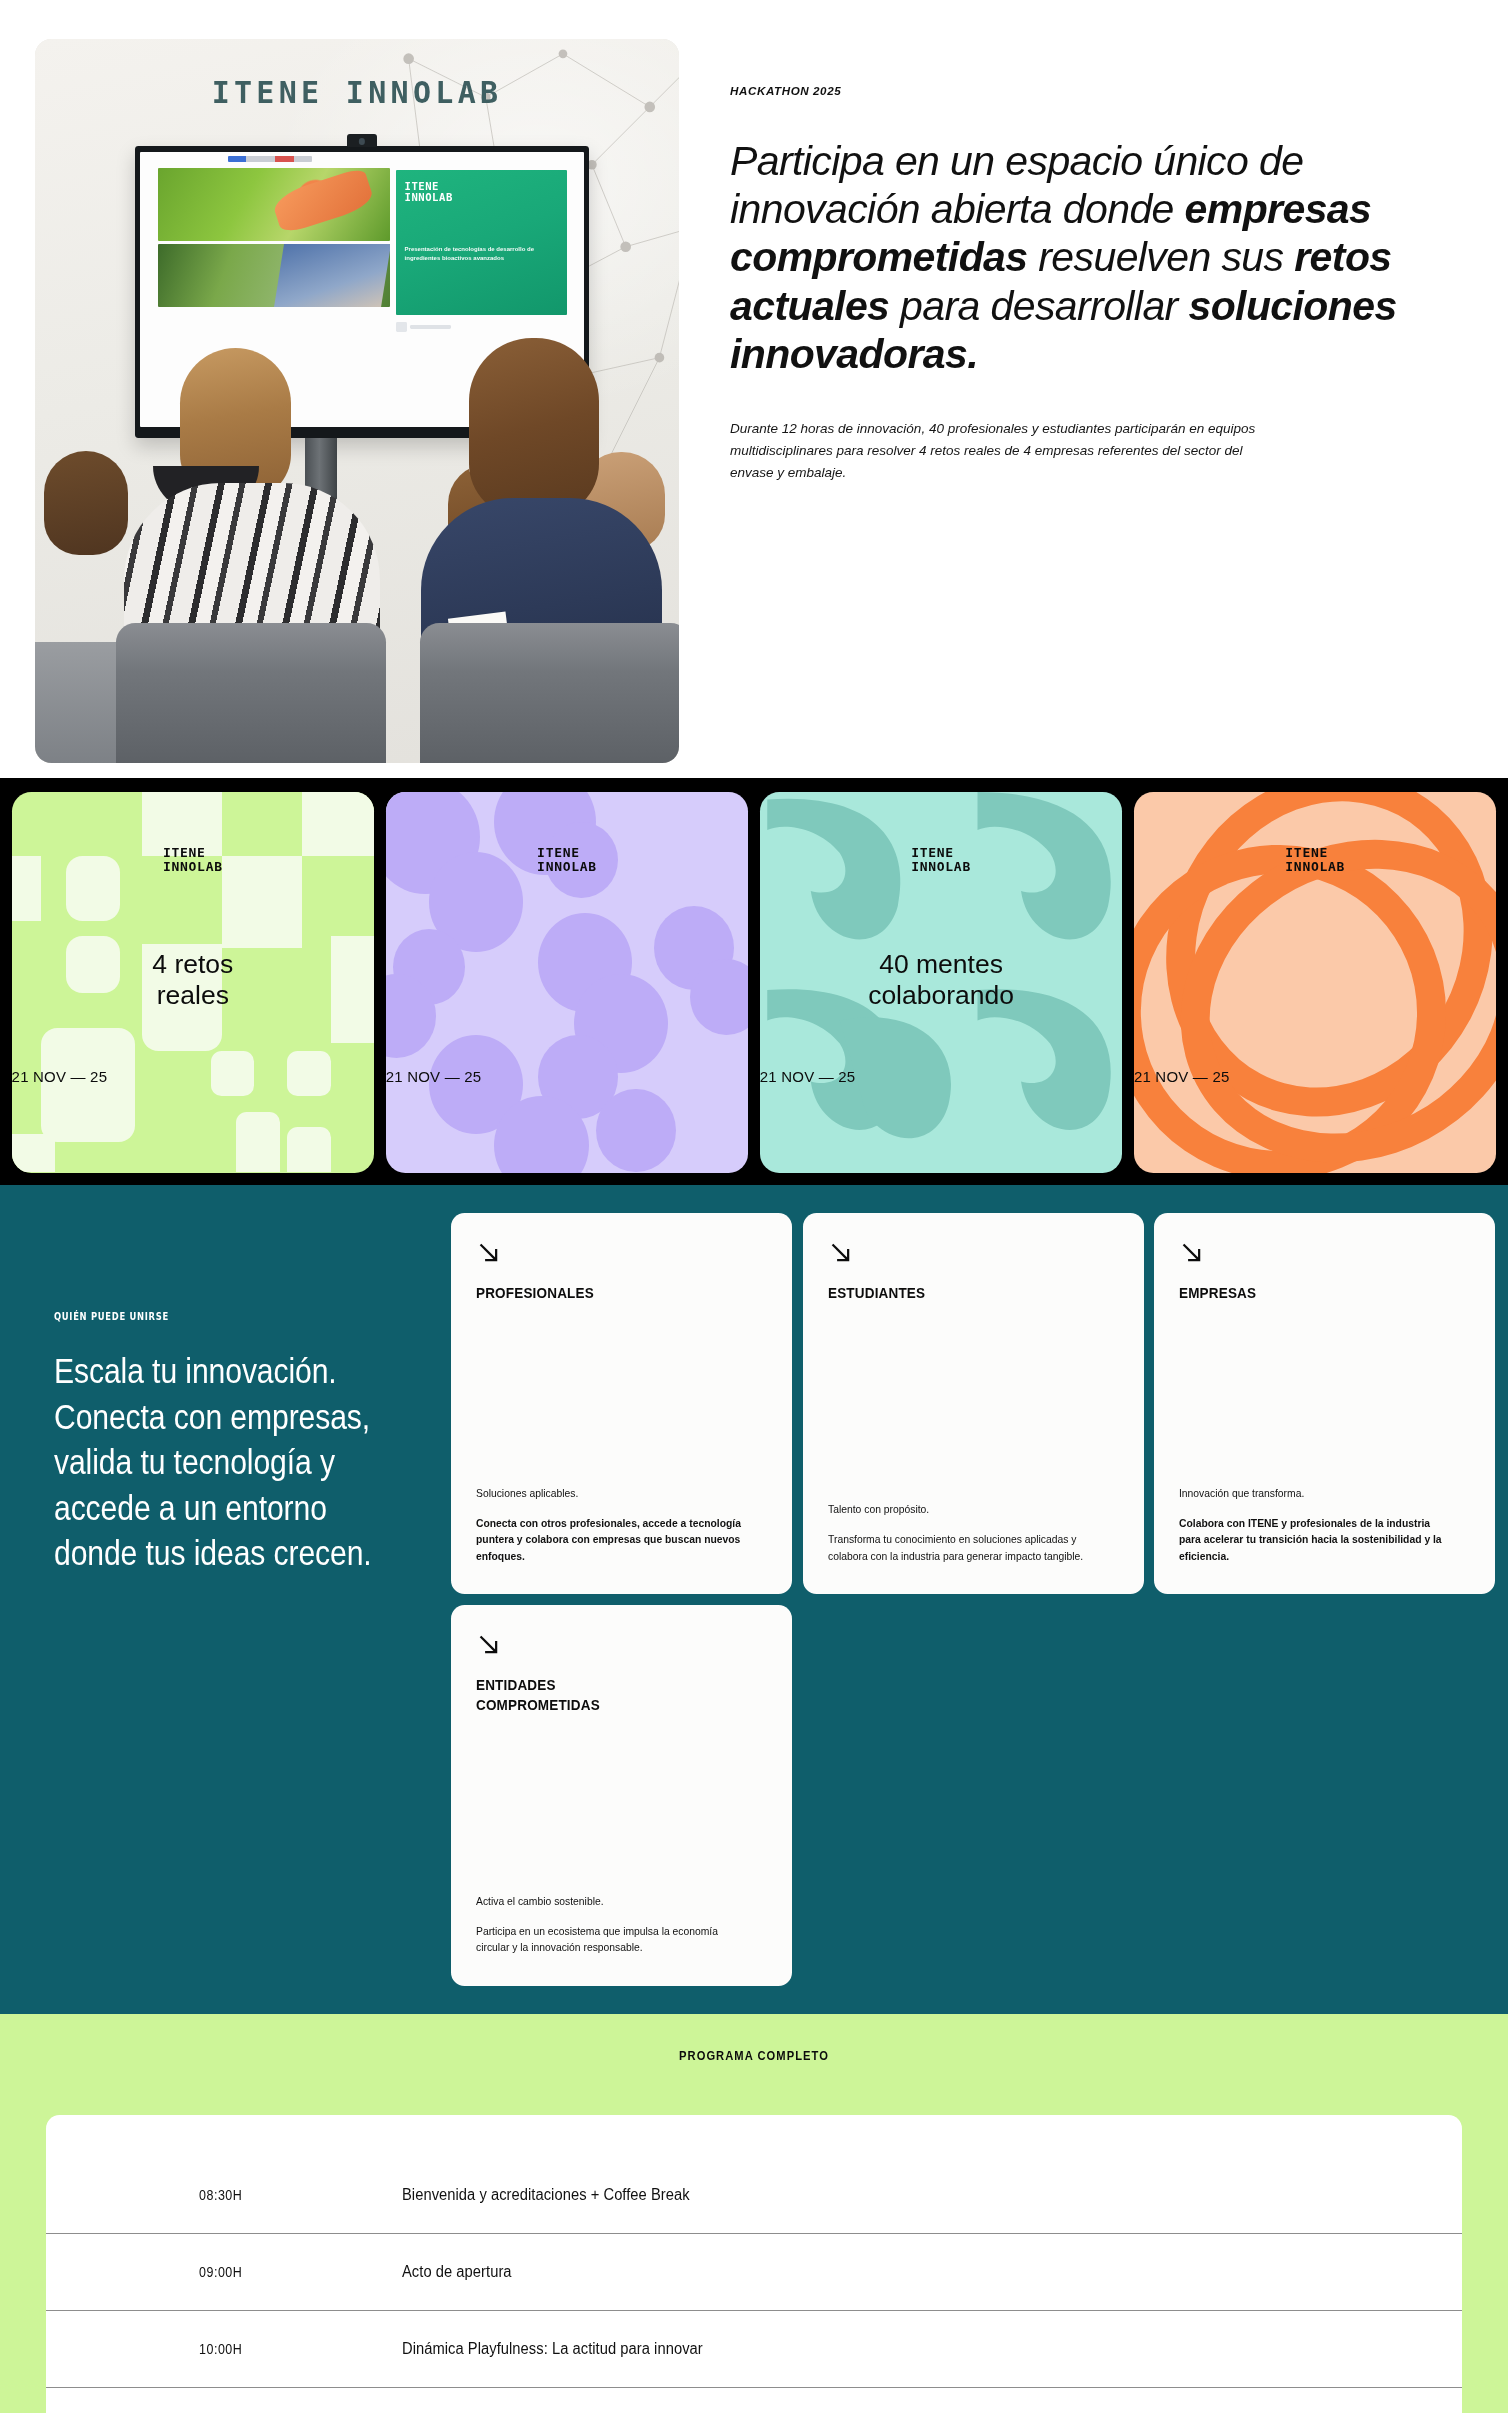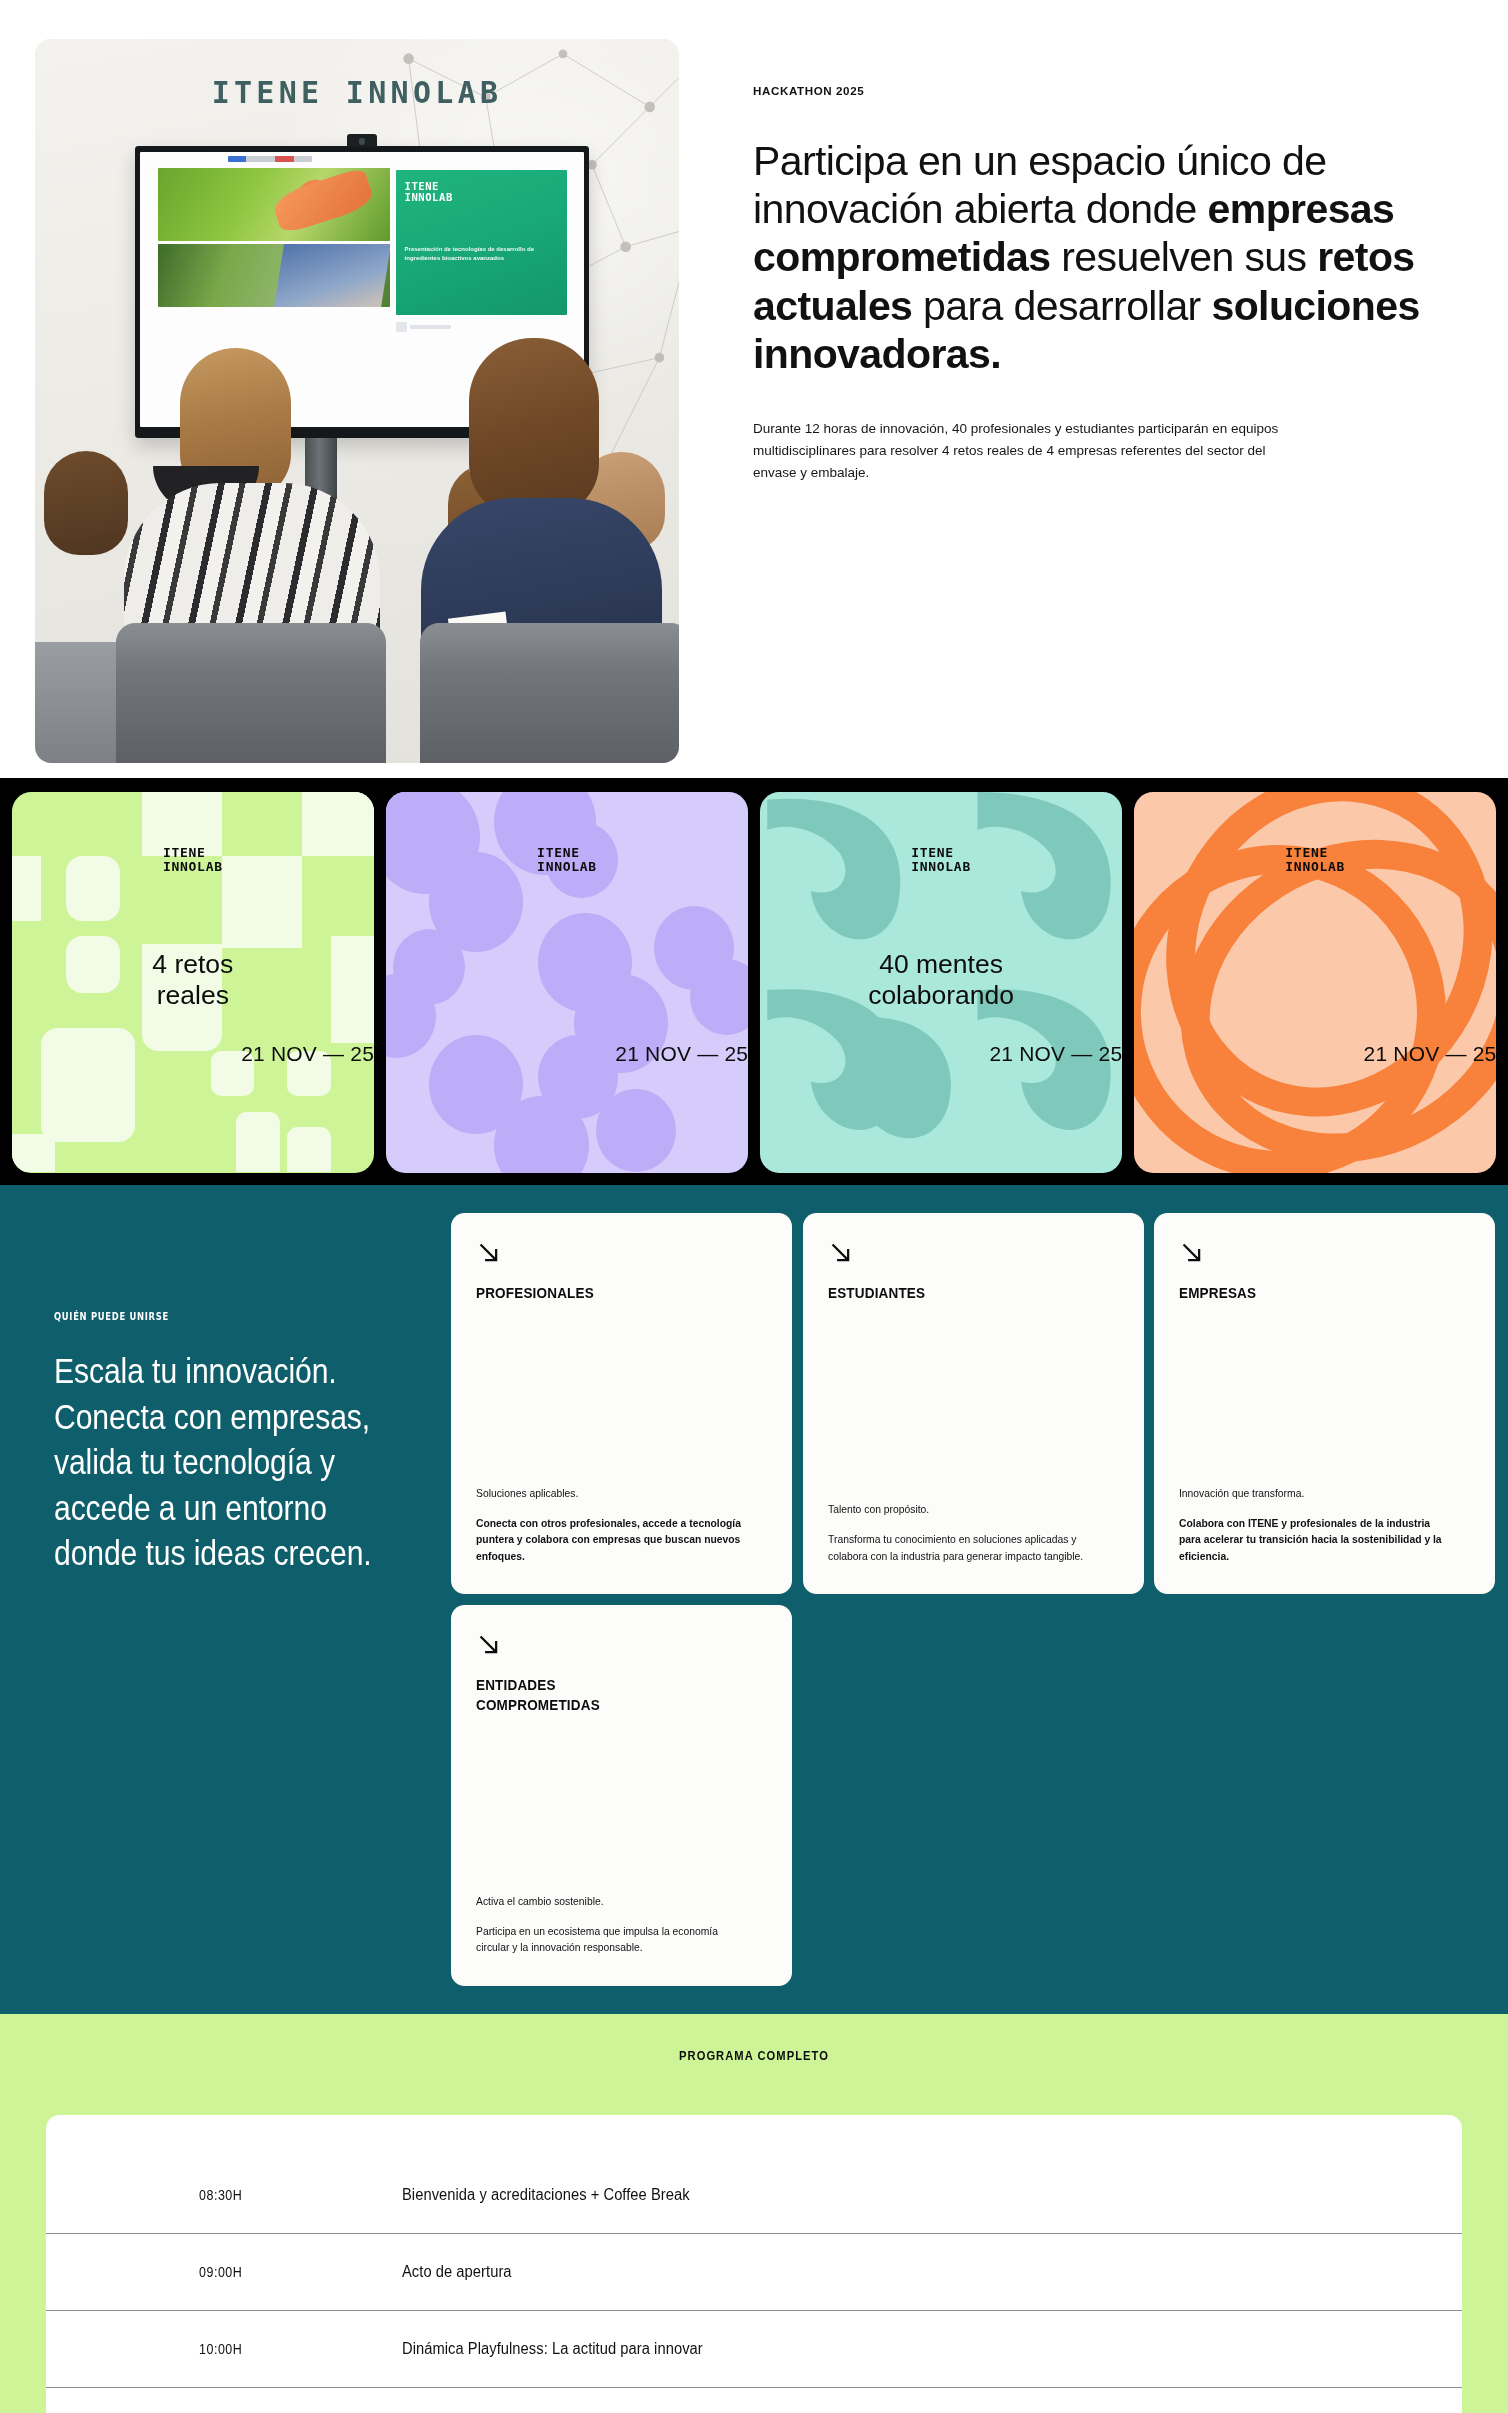--- a/index.html
+++ b/index.html
@@ -159,22 +159,23 @@
   .p3-head { position:absolute; left: 413px; bottom: 205px; width: 80px; height: 94px; background: linear-gradient(170deg,#8d6237,#6e4725); border-radius: 40px 40px 34px 34px; }
   .p3-flower { position:absolute; left: 434px; bottom: 282px; width: 34px; height: 26px; background: #f3efe4; border-radius: 50%; }
   .p4 { left: -14.5px; bottom: 82px; width: 121px; height: 145px; background: repeating-linear-gradient(8deg,#f6f4ef 0 8.7px,#2f2f31 8.7px 12.6px); border-radius: 58px 58px 0 0; }
   .p4-head { position:absolute; left: 8.7px; bottom: 208px; width: 84px; height: 104px; background: linear-gradient(170deg,#6e4c2c,#4f3520); border-radius: 42px 42px 35px 35px; }
   .p5 { right: -9.7px; bottom: 77px; width: 121px; height: 154px; background: linear-gradient(170deg,#1d4b4f,#15393c); border-radius: 58px 58px 0 0; }
   .p5-head { position:absolute; right: 14.5px; bottom: 212px; width: 87px; height: 99px; background: linear-gradient(170deg,#caa077,#a87c52); border-radius: 43px 43px 36px 36px; }
   .paper { position:absolute; left: 415px; bottom: 110px; width: 58px; height: 38px; background:#fbfaf7; transform: rotate(-7deg); box-shadow: 0 1px 2.9px rgba(0,0,0,.12); }
 
   .hero-text {
     flex: 1 1 auto;
-    padding: 45px 37px 0 74px;
+    padding: 45px 37px 0 51px;
     color: #111;
+    font-style: italic;
   }
   .eyebrow {
     font-size: 11.6px; font-weight: 700; letter-spacing: 0.6px; color:#111;
     margin-bottom: 22px;
   }
   .hero-head {
     font-size: 41px; line-height: 1.175; font-weight: 400; letter-spacing: -0.6px;
     color:#111;
     margin-top:40px;
   }
@@ -205,23 +206,23 @@
     color:#0c0c0c; text-align:left; z-index: 4;
     white-space: nowrap;
   }
   .stat-title {
     position:absolute; left: 0; right: 0; top: 157px;
     text-align:center; z-index:4;
     font-size: 26.5px; line-height: 1.17; font-weight: 500; color:#0c0c0c;
     padding: 0 19.3px;
   }
   .stat-date {
-    position:absolute; left: 0; right: 0; top: 250px;
-    text-align:right; z-index:4;
-    font-size: 21px; font-weight: 500; letter-spacing: 0.2px; color:#0c0c0c;
+    position:absolute; left: 0; right: 0; top: 276px;
+    text-align:left; z-index:4;
+    font-size: 15px; font-weight: 500; letter-spacing: 0.2px; color:#0c0c0c;
   }
   .pat { position:absolute; inset:0; z-index:1; }
 
   
   .c-green { background:#cdf598; }
   .sq-lt { position:absolute; background:#f2fbe6; }
   
   .c-lav { background:#d6ccfb; }
   .blob { position:absolute; background:#bdacf7; border-radius:50%; }
   

